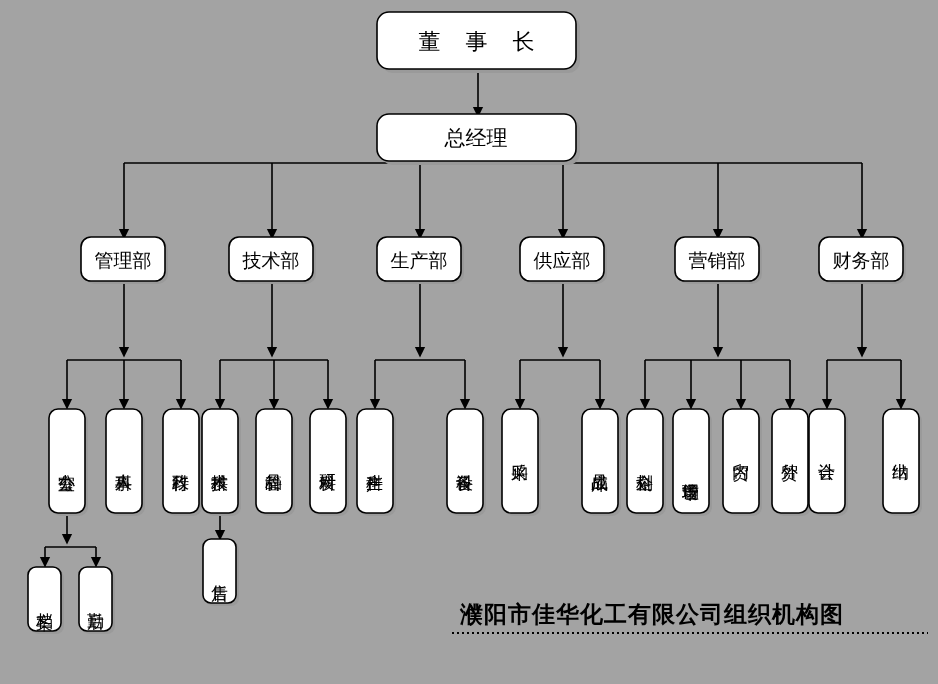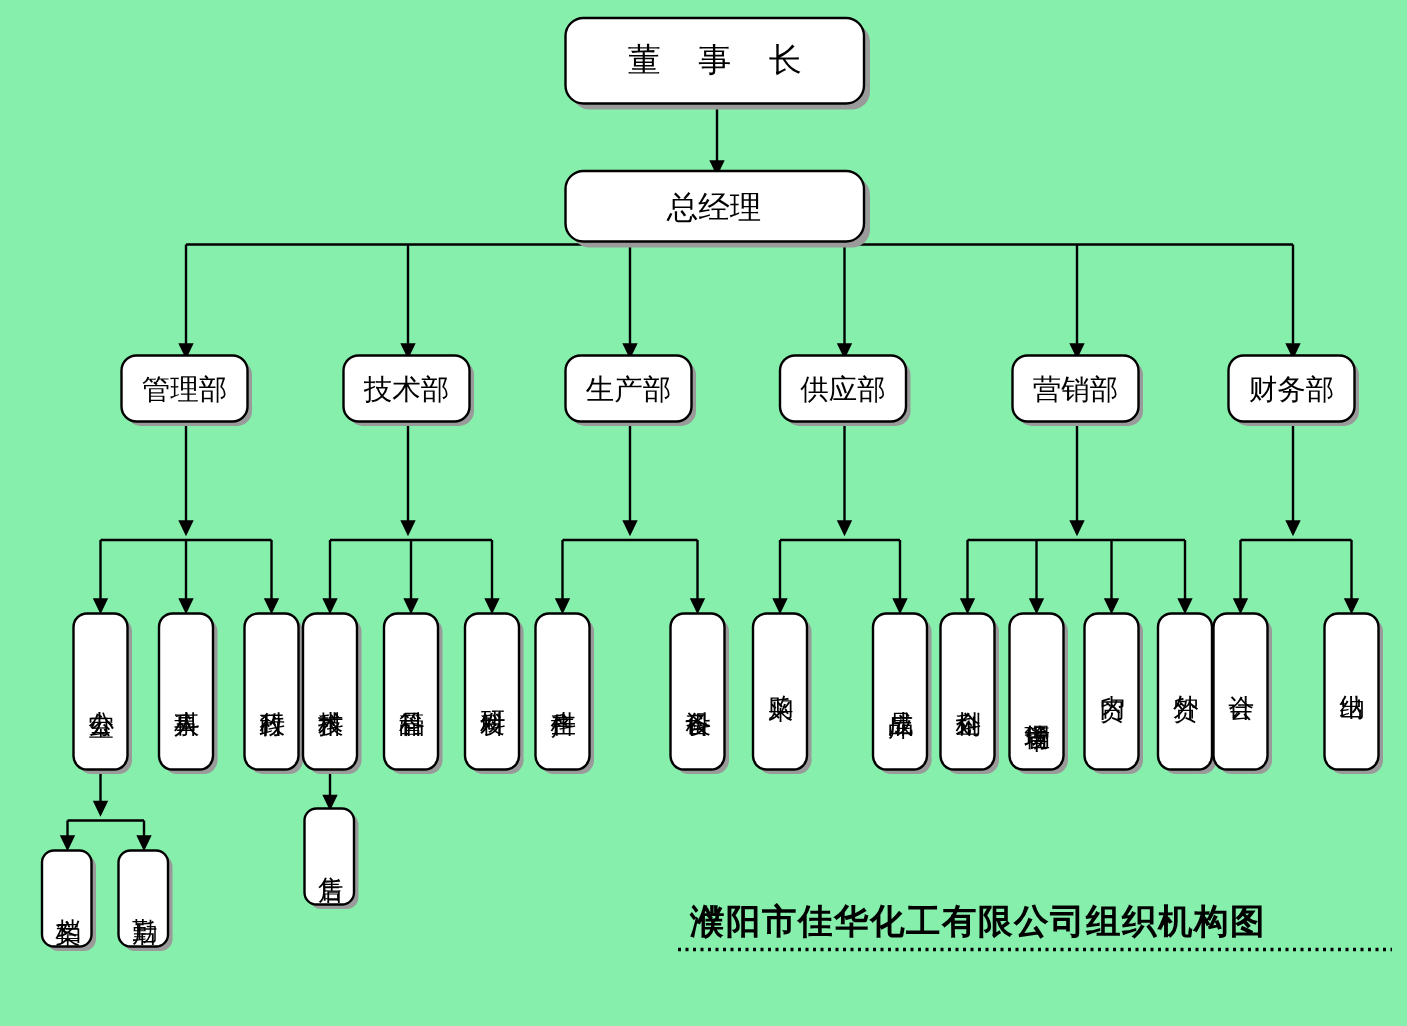--- a/index.html
+++ b/index.html
@@ -10,21 +10,21 @@
   body {
     width: 938px;
     height: 684px;
     font-family: "DejaVu Sans", sans-serif;
     overflow: hidden;
   }
   #chart-root {
     position: relative;
     width: 938px;
     height: 684px;
-    background: #86efac;
+    background: #a3a3a3;
   }
   svg#org-svg {
     position: absolute;
     top: 0;
     left: 0;
     width: 938px;
     height: 684px;
   }
   .node-box {
     fill: #ffffff;

